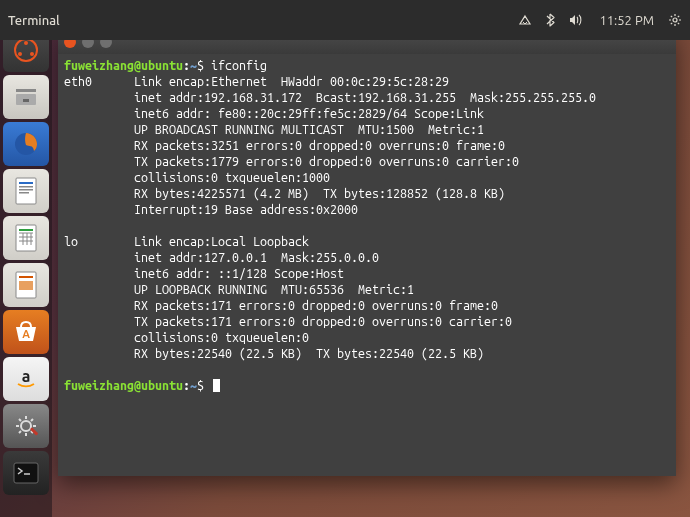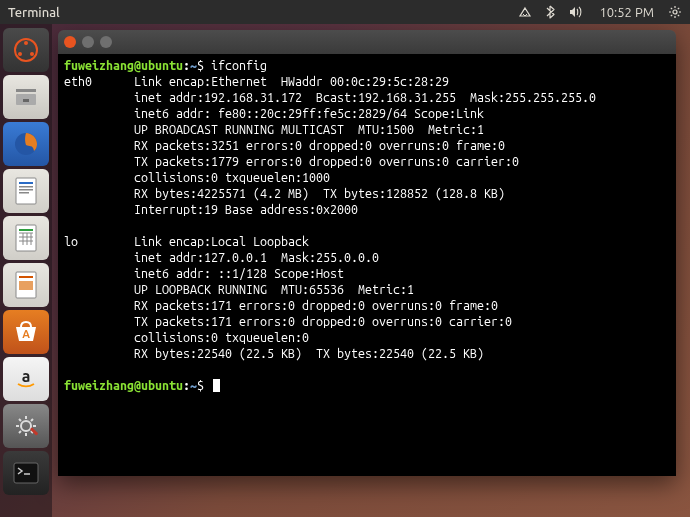--- a/index.html
+++ b/index.html
@@ -3,21 +3,21 @@
   <meta charset="utf-8">
   <style>
     * { margin: 0; padding: 0; box-sizing: border-box; }
     body {
       width: 690px; height: 517px;
       font-family: "Ubuntu", Arial, sans-serif;
       background: linear-gradient(135deg, #4a2a3a 0%, #5a3340 30%, #7a4a3a 60%, #8a5540 100%);
       overflow: hidden; position: relative;
     }
     .topbar {
-      height: 24px; background: #2c2c2c; color: #dfdbd2;
+      height: 40px; background: #2c2c2c; color: #dfdbd2;
       display: flex; align-items: center; padding: 0 8px; font-size: 13px;
       position: relative; z-index: 10;
     }
     .topbar .left { font-weight: 500; }
     .topbar .right { margin-left: auto; display: flex; align-items: center; gap: 14px; }
     .ind-icon { display: inline-flex; align-items: center; }
     .launcher {
       position: absolute; left: 0; top: 24px; bottom: 0; width: 52px;
       background: rgba(30,20,25,0.55); padding: 4px 3px;
       display: flex; flex-direction: column; gap: 3px; z-index: 5;
@@ -47,21 +47,21 @@
       height: 24px; background: linear-gradient(#4c4c4c,#3a3a3a);
       display: flex; align-items: center; padding: 0 6px; gap: 6px;
       color: #dfdbd2; font-size: 12px;
     }
     .wbtn { width: 12px; height: 12px; border-radius: 50%; }
     .wbtn.close { background: #e95420; }
     .wbtn.min { background: #6f6f6f; }
     .wbtn.max { background: #6f6f6f; }
     .wtitle-text { margin-left: 6px; font-weight: 500; }
     .term-body {
-      background: #000000; color: #ffffff;
+      background: #404040; color: #ffffff;
       font-family: "Ubuntu Mono","DejaVu Sans Mono","Courier New",monospace;
       font-size: 12.5px; line-height: 16px; padding: 3px 6px;
       height: calc(100% - 24px); white-space: pre; overflow: hidden;
     }
     .prompt-user { color: #8ae234; }
     .prompt-path { color: #729fcf; }
     .cmd { color: #ffffff; }
     .bold { font-weight: bold; }
     .cursor {
       display: inline-block; width: 7px; height: 13px;
@@ -84,21 +84,21 @@
       <svg width="9" height="14" viewBox="0 0 9 14">
           <path d="M4 1v12l4-3.5L1 3m0 8l7-6.5L4 1" fill="none" stroke="#dfdbd2" stroke-width="1.2" stroke-linejoin="round"></path>
         </svg>
     </span>
     <span class="ind-icon">
       <svg width="16" height="12" viewBox="0 0 16 12">
           <path d="M1 4h2l3-3v10l-3-3H1z" fill="#dfdbd2"></path>
           <path d="M8 3c1 1 1 5 0 6M10 1c2.5 2 2.5 8 0 10" fill="none" stroke="#dfdbd2" stroke-width="1.1"></path>
         </svg>
     </span>
-    <span>10:52 PM</span>
+    <span>11:52 PM</span>
     <span class="ind-icon">
       <svg width="14" height="14" viewBox="0 0 14 14">
           <circle cx="7" cy="7" r="2" fill="none" stroke="#dfdbd2" stroke-width="1.2"></circle>
           <path d="M7 1v2M7 11v2M1 7h2M11 7h2M2.8 2.8l1.4 1.4M9.8 9.8l1.4 1.4M2.8 11.2l1.4-1.4M9.8 4.2l1.4-1.4" stroke="#dfdbd2" stroke-width="1.2"></path>
         </svg>
     </span>
   </div>
 </div>
 
 <div class="launcher">

